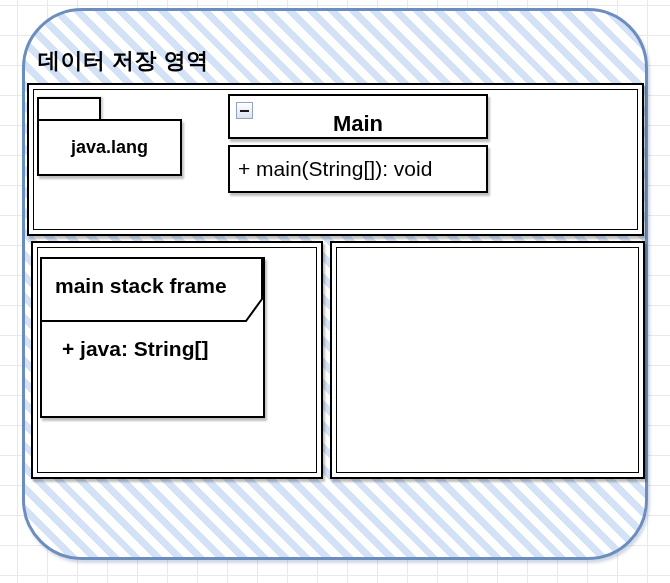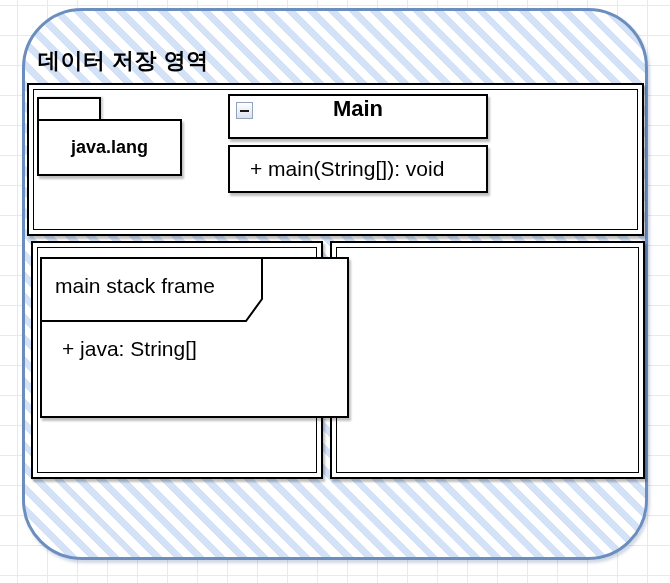--- a/index.html
+++ b/index.html
@@ -42,37 +42,37 @@
     box-shadow:2px 3px 2px rgba(0,0,0,0.25);
   }
   .pkg-tab{left:37px;top:97px;width:64px;height:24px;box-shadow:2px 0px 2px rgba(0,0,0,0.2);}
   .pkg-body{
     left:37px;top:119px;width:145px;height:57px;
     display:flex;align-items:center;justify-content:center;
     font-size:18px;font-weight:bold;
   }
   .cls-title{
     left:228px;top:94px;width:260px;height:45px;
-    display:flex;align-items:flex-start;justify-content:center;
+    display:flex;align-items:flex-end;justify-content:center;
     font-size:22px;font-weight:bold;
   }
   .cls-method{
     left:228px;top:145px;width:260px;height:48px;
     display:flex;align-items:center;
-    padding-left:20px;font-size:21px;white-space:nowrap;
+    padding-left:8px;font-size:21px;white-space:nowrap;
   }
   .collapse-btn{
     position:absolute;left:6px;top:6px;width:17px;height:17px;box-sizing:border-box;
     border:1px solid #94a3bd;
     background:linear-gradient(180deg,#ffffff 0%,#dbe2ef 100%);
     display:flex;align-items:center;justify-content:center;cursor:pointer;
   }
   .collapse-btn .bar{width:9px;height:2px;background:#1a1a1a;}
   .frame{
-    left:40px;top:257px;width:309px;height:161px;
+    left:40px;top:257px;width:225px;height:161px;font-weight:bold;
   }
   .frame-label-outline{position:absolute;left:-1px;top:-1px;}
   .frame-label-text{
     position:absolute;left:13px;top:15px;font-size:21px;white-space:nowrap;
   }
   .frame-field{
     position:absolute;left:20px;top:78px;font-size:21px;white-space:nowrap;
   }
 </style>
 </head>

